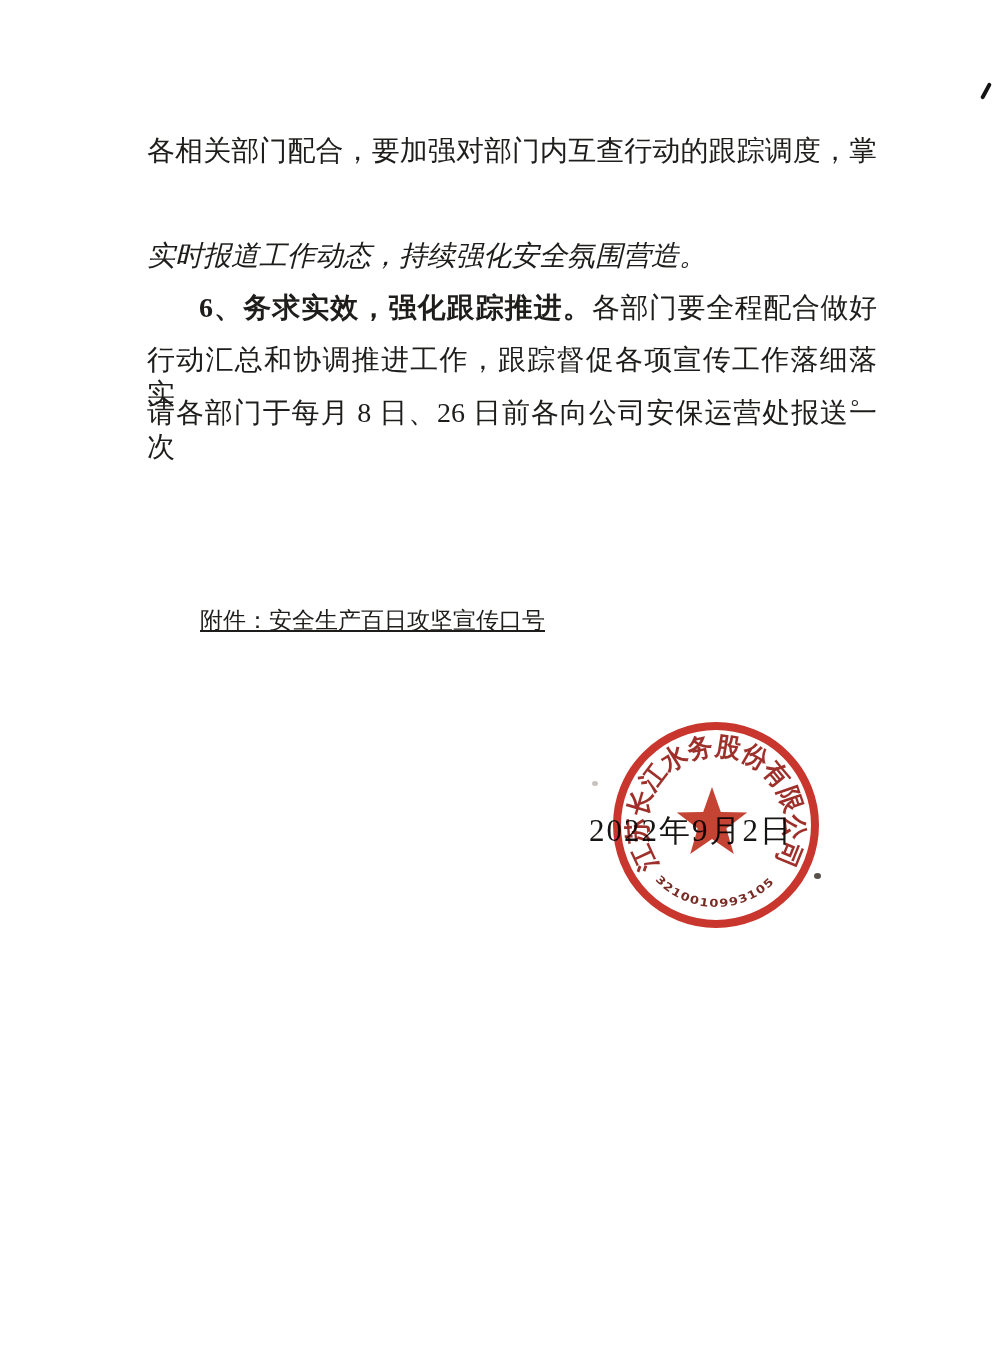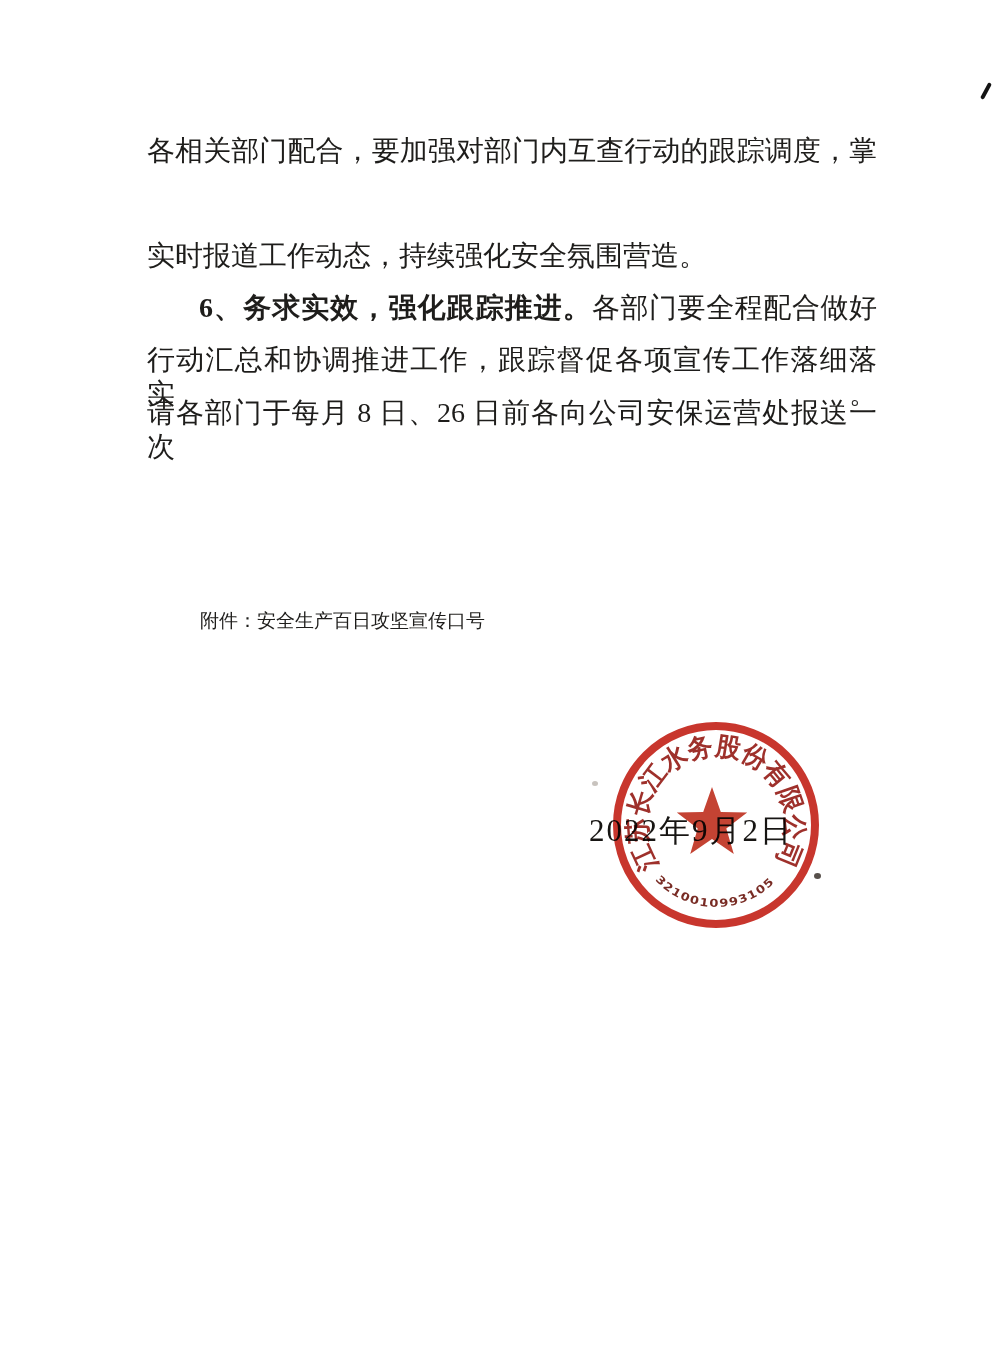--- a/index.html
+++ b/index.html
@@ -11,30 +11,30 @@
     margin-top:48px;
   }
   .body-line {
     position:absolute; left:147px; width:730px;
     font-size:28px; line-height:34px;
     white-space:normal;
   }
   .just { text-align:justify; text-align-last:justify; }
   .l1 { top:86px; }
   .l2 { top:138px; }
-  .l3 { top:191px; }
+  .l3 { top:191px;font-style:italic; }
   .l4 { top:243px; text-indent:52px; }
   .l5 { top:295px; }
   .l6 { top:348px; }
   .l7 { top:399px; }
   .l8 { top:450px; }
   .lead-bold { font-weight:700; letter-spacing:0.5px; }
   .attachment {
     position:absolute; left:200px; top:557px;
-    font-size:19px; line-height:32px; letter-spacing:0px;
+    font-size:23px; line-height:32px; letter-spacing:0px;text-decoration:underline;
   }
   .issue-date {
     position:absolute; left:589px; top:762px;
     font-size:31px; letter-spacing:2px; z-index:1;
     color:#171513; white-space:nowrap;
   }
   .seal {
     position:absolute; left:601px; top:662px;
     width:230px; height:230px; z-index:2;
     opacity:0.93; mix-blend-mode:multiply;

